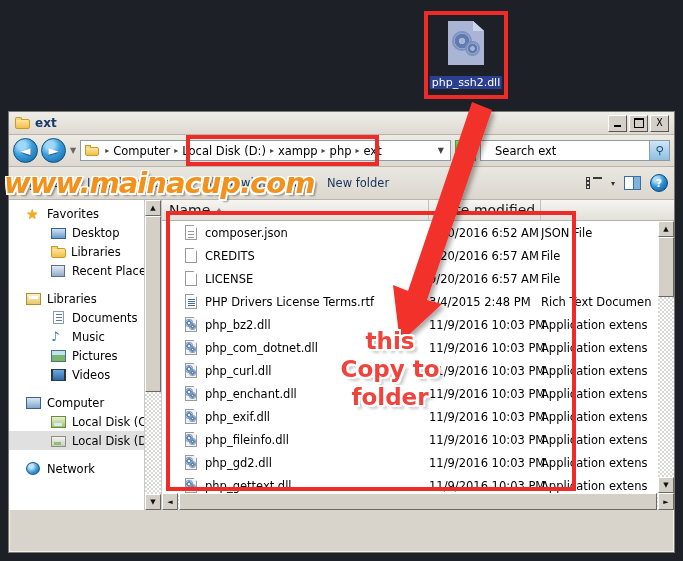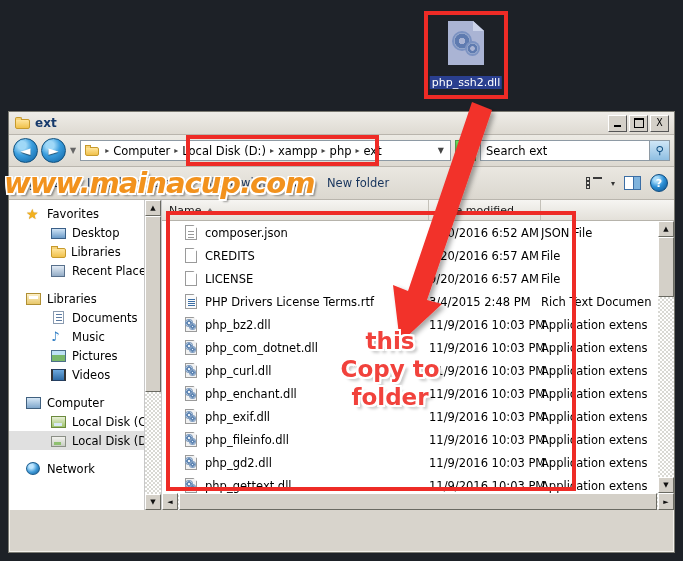--- a/index.html
+++ b/index.html
@@ -121,21 +121,21 @@
   #refresh-btn{
     width:21px;height:21px;flex:none;margin:0 4px;
     background:linear-gradient(#6ddc5e,#18a320);
     border:1px solid #4e9a4a;box-sizing:border-box;
     display:flex;align-items:center;justify-content:center;
     color:#fff;font-size:13px;line-height:13px;
   }
   #searchbox{
     width:190px;height:21px;flex:none;background:#ffffff;
     border:1px solid #8e9aa4;box-sizing:border-box;
-    display:flex;align-items:center;padding-left:5px;
+    display:flex;align-items:center;padding-left:14px;
   }
   #search-placeholder{font-size:11.5px;color:#000;flex:1;}
   #search-icon{
     width:19px;height:19px;flex:none;
     background:linear-gradient(#cfe6f7,#8fbfe2);
     border-left:1px solid #8e9aa4;
     display:flex;align-items:center;justify-content:center;
     font-size:11px;color:#0d4d80;
   }
   
@@ -277,21 +277,21 @@
     position:absolute;left:0;top:192px;width:16px;bottom:16px;
     background:repeating-conic-gradient(#d9d9d4 0 25%,#ffffff 0 50%) 0 0/4px 4px;
   }
   
   #listarea{flex:1;position:relative;background:#ffffff;min-width:0;}
   #colhead{
     height:20px;display:flex;background:linear-gradient(#f6f5f2,#e3e0d9);
     border-bottom:1px solid #b6b3ab;
   }
   .colh{
-    font-size:11px;color:#1a1a1a;display:flex;align-items:center;
+    font-size:14px;color:#1a1a1a;display:flex;align-items:center;
     padding-left:7px;border-right:1px solid #c4c1b9;box-sizing:border-box;
     position:relative;
   }
   .sort-tri{
     width:0;height:0;border-left:3.5px solid transparent;border-right:3.5px solid transparent;
     border-bottom:4px solid #777;margin-left:6px;
   }
   #rows{position:absolute;left:0;top:21px;right:16px;bottom:17px;overflow:hidden;}
   .row{height:23px;display:flex;align-items:center;}
   .cell-name{

